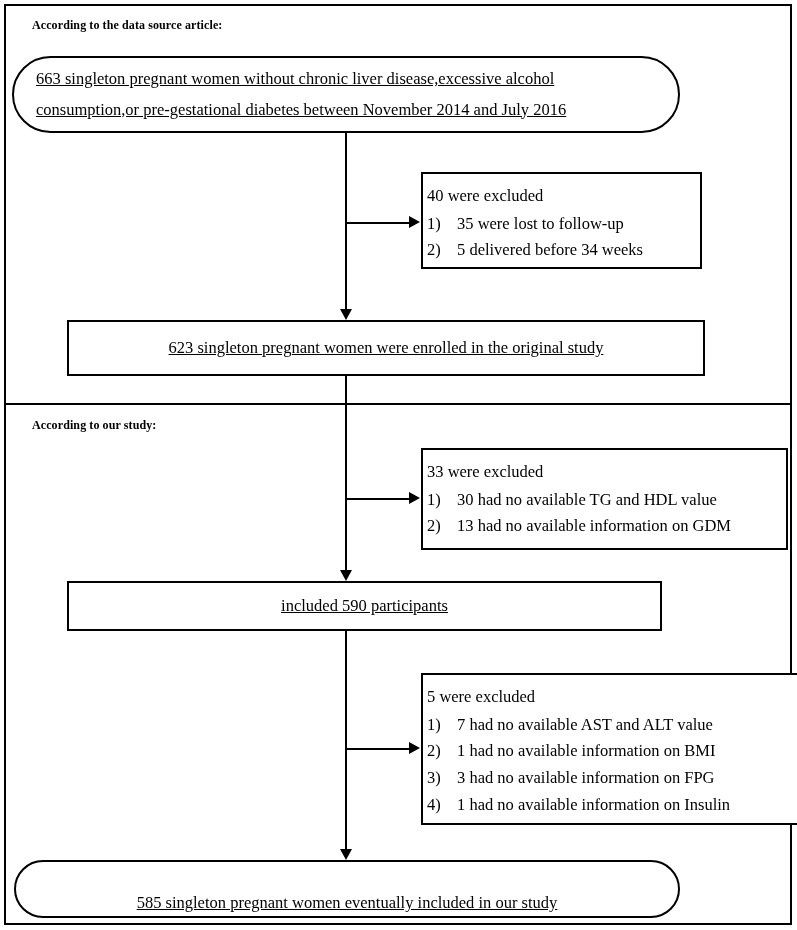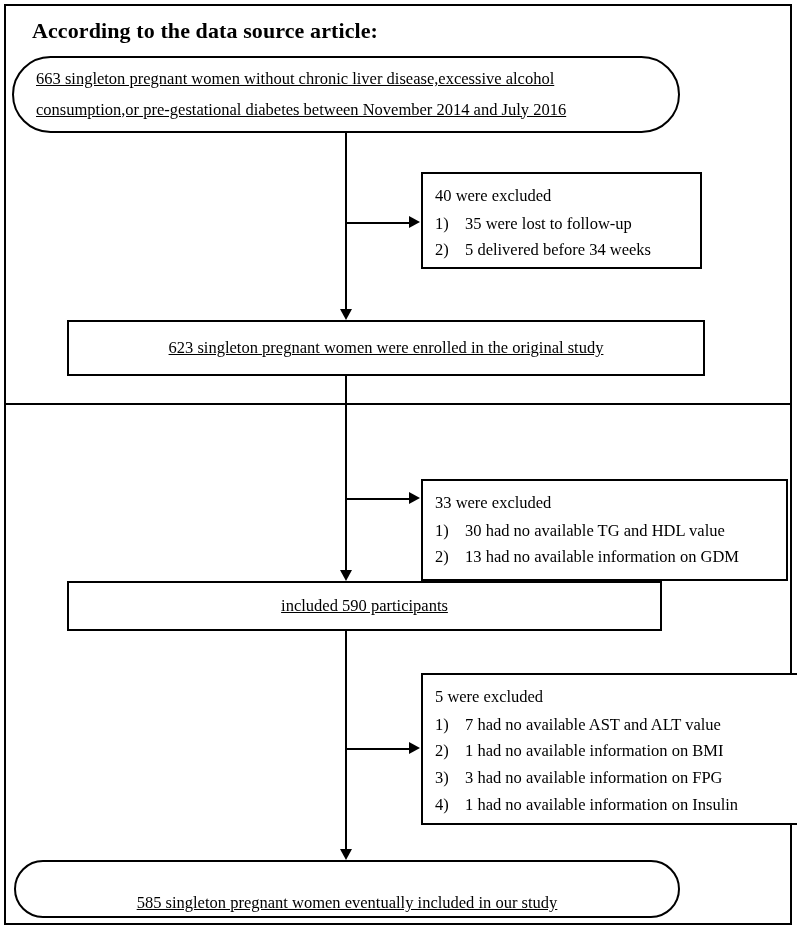--- a/index.html
+++ b/index.html
@@ -33,21 +33,21 @@
     top: 403px;
     width: 788px;
     height: 0;
     border-top: 2px solid #000;
   }
 
   
   .section-heading {
     position: absolute;
     font-weight: bold;
-    font-size: 22px;
+    font-size: 12px;
     letter-spacing: 0.1px;
     white-space: nowrap;
   }
   #heading-source { left: 32px; top: 18px; }
   #heading-ours   { left: 32px; top: 418px; }
 
   
   .node {
     position: absolute;
     box-sizing: border-box;
@@ -89,21 +89,21 @@
     align-items: flex-end;
   }
 
   
   .excl-box {
     position: absolute;
     box-sizing: border-box;
     border: 2px solid #000;
     background: #fff;
     font-size: 16.5px;
-    padding: 9px 8px 9px 12px;
+    padding: 9px 8px 9px 4px;
   }
   .excl-title {
     display: block;
     margin: 0 0 2px 0;
     line-height: 1.55;
   }
   .excl-list {
     list-style: none;
     margin: 0;
     padding: 0;
@@ -113,21 +113,21 @@
     line-height: 1.62;
     white-space: nowrap;
   }
   .excl-num {
     display: inline-block;
     width: 30px;
     flex: 0 0 30px;
   }
 
   #excl-1 { left: 421px; top: 172px;  width: 281px; height: 97px; }
-  #excl-2 { left: 421px; top: 448px;  width: 367px; height: 102px; margin-top: 31px; }
+  #excl-2 { left: 421px; top: 448px;  width: 367px; height: 102px; }
   #excl-3 { left: 421px; top: 673px;  width: 400px; height: 152px; }
 
   
   .vline {
     position: absolute;
     width: 0;
     border-left: 2px solid #000;
   }
   .hline {
     position: absolute;
@@ -168,20 +168,21 @@
 </head>
 <body>
 
 <div id="page">
 
   <div class="outer-frame"></div>
   <div class="section-divider"></div>
 
   <div class="section-heading" id="heading-source">According to the data source article:</div>
 
+  <div class="section-heading" id="heading-ours">According to our study:</div>
 
   <div class="node rounded" id="node-source">
     <span class="node-text">663 singleton pregnant women without chronic liver disease,excessive alcohol consumption,or pre-gestational diabetes between November 2014 and July 2016</span>
   </div>
 
   <div class="node" id="node-enrolled">
     <span class="node-text">623 singleton pregnant women were enrolled in the original study</span>
   </div>
 
   <div class="node" id="node-included">

